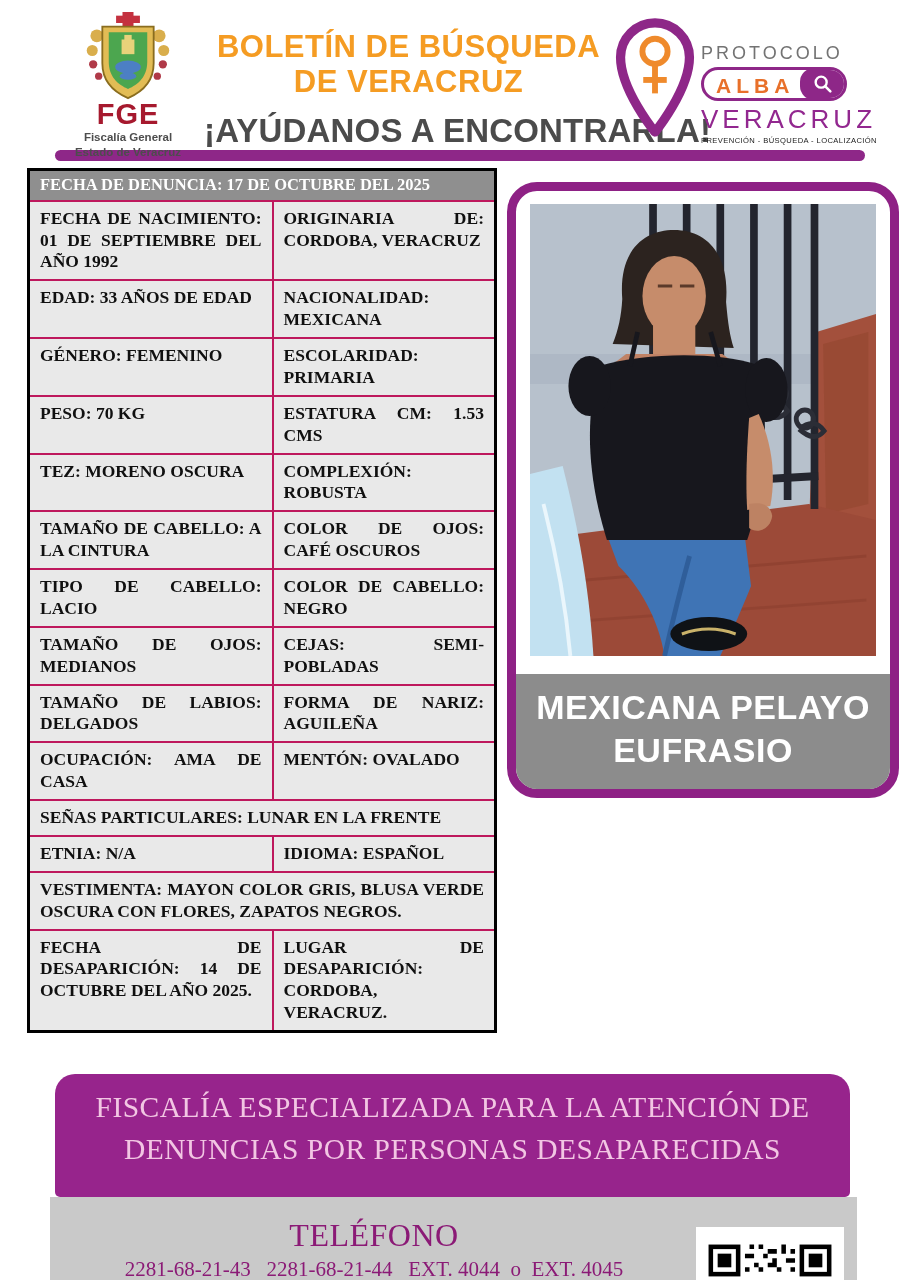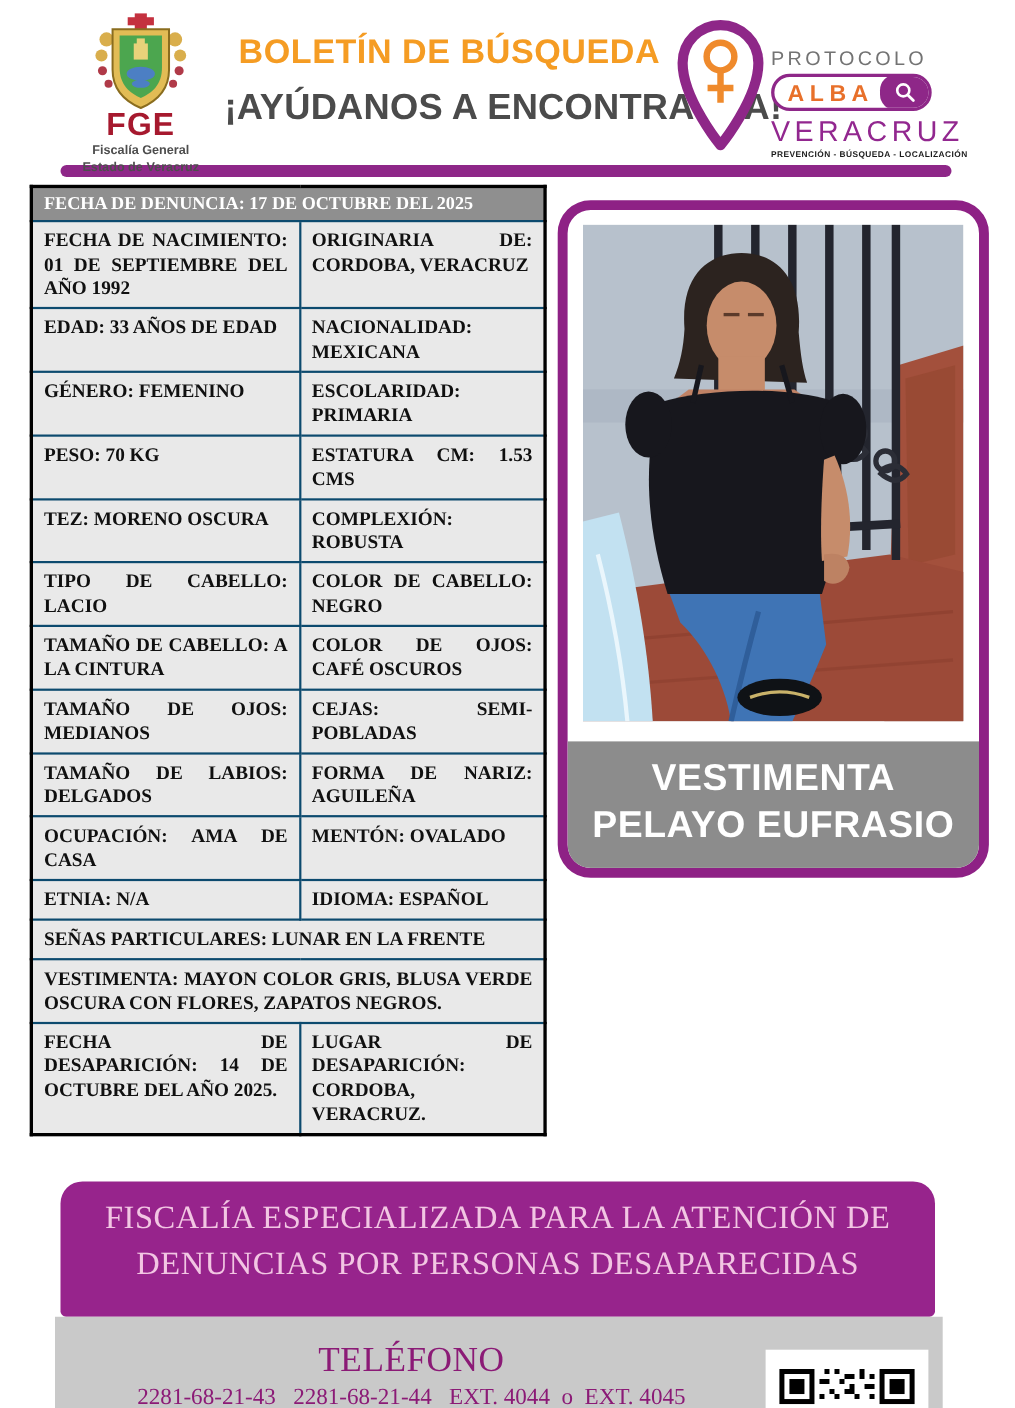--- a/index.html
+++ b/index.html
@@ -20,29 +20,29 @@
   .subtitle { color:#4B4B4B; font-weight:800; font-size:33px; margin-top:13px; white-space:nowrap; letter-spacing:0.2px; }
   .alba-block { flex:0 0 auto; width:292px; display:flex; align-items:flex-start; padding-top:6px; }
   .alba-pin { flex:0 0 auto; }
   .alba-texts { padding-top:28px; margin-left:4px; }
   .alba-protocolo { color:#737373; font-size:18px; letter-spacing:3px; font-weight:400; line-height:1; }
   .alba-pill-row { display:flex; align-items:flex-end; margin-top:5px; }
   .alba-pill { display:flex; border:3px solid #8E2788; border-radius:17px; overflow:hidden; background:#fff; height:34px; }
   .alba-word { color:#E8702A; font-weight:800; font-size:21px; letter-spacing:5px; padding:4px 8px 0 12px; }
   .alba-search { background:#8E2788; width:46px; display:flex; align-items:center; justify-content:center; border-radius:14px; margin:-2px; }
   .alba-veracruz { color:#92278F; font-size:26px; letter-spacing:4px; font-weight:500; line-height:1; margin-top:5px; }
-  .alba-tagline { color:#1a1a1a; font-weight:700; font-size:7.6px; letter-spacing:0.4px; margin-top:4px; }
+  .alba-tagline { color:#1a1a1a; font-weight:400; font-size:7.6px; letter-spacing:0.4px; margin-top:4px; }
 
   .divider { height:11px; background:#8E2788; border-radius:6px; margin:0 58px 0 55px; }
 
   
   .main { display:flex; padding:7px 26px 0 27px; align-items:flex-start; }
   table.info { width:470px; border-collapse:collapse; border:3px solid #000; background:#E9E9E9; flex:0 0 auto; }
   table.info td {
-    border:2px solid #0c4a6e; padding:6px 10px; vertical-align:top;
+    border:2px solid #be185d; padding:6px 10px; vertical-align:top;
     font-family:"Liberation Serif", serif; font-weight:700; font-size:17.5px;
     color:#101010; text-align:justify; line-height:1.25;
   }
   tr.thdr td { background:#8F8F8F; color:#ffffff; font-size:16.5px; height:18px; padding:4px 10px; text-align:left; }
   tr.r-s td { height:17px; }
   tr.r-m td { height:41px; }
   tr.r-t td { height:66px; }
   tr.r-v td { height:56px; }
   tr.r-l td { height:60px; }
   td.c-l { width:244px; }
@@ -114,20 +114,21 @@
         <ellipse cx="50" cy="60" rx="14" ry="7" fill="#4C7FC4"></ellipse>
         <ellipse cx="50" cy="70" rx="9" ry="4" fill="#4C7FC4"></ellipse>
       </svg>
       <div class="fge-acronym">FGE</div>
       <div class="fge-sub">Fiscalía General</div>
       <div class="fge-sub">Estado de Veracruz</div>
     </div>
 
     <div class="titles">
       <div class="main-title">BOLETÍN DE BÚSQUEDA</div>
+      <div class="main-title">DE VERACRUZ</div>
       <div class="subtitle">¡AYÚDANOS A ENCONTRARLA!</div>
     </div>
 
     <div class="alba-block">
       <svg class="alba-pin" width="84" height="122" viewBox="0 0 100 145">
         <path d="M50,138 C50,138 9,88 9,49 A41,41 0 1 1 91,49 C91,88 50,138 50,138 Z" fill="#ffffff" stroke="#8E2788" stroke-width="11" stroke-linejoin="round"></path>
 
         <circle cx="50" cy="42" r="15" fill="none" stroke="#EF8A2C" stroke-width="7"></circle>
         <line x1="50" y1="57" x2="50" y2="92" stroke="#EF8A2C" stroke-width="7"></line>
         <line x1="36" y1="76" x2="64" y2="76" stroke="#EF8A2C" stroke-width="7"></line>
@@ -174,45 +175,45 @@
           </tr>
         <tr class="r-s">
             <td class="c-l">PESO: 70 KG</td>
             <td>ESTATURA CM:  1.53 CMS</td>
           </tr>
         <tr class="r-s">
             <td class="c-l">TEZ: MORENO OSCURA</td>
             <td>COMPLEXIÓN: ROBUSTA</td>
           </tr>
         <tr class="r-m">
+            <td class="c-l">TAMAÑO DE CABELLO: A LA CINTURA</td>
+            <td>COLOR DE OJOS: CAFÉ OSCUROS</td>
+          </tr>
+        <tr class="r-m">
             <td class="c-l">TIPO DE CABELLO: LACIO</td>
             <td>COLOR DE CABELLO: NEGRO</td>
           </tr>
         <tr class="r-m">
-            <td class="c-l">TAMAÑO DE CABELLO: A LA CINTURA</td>
-            <td>COLOR DE OJOS: CAFÉ OSCUROS</td>
-          </tr>
-        <tr class="r-m">
             <td class="c-l">TAMAÑO DE OJOS: MEDIANOS</td>
             <td>CEJAS: SEMI- POBLADAS</td>
           </tr>
         <tr class="r-m">
             <td class="c-l">TAMAÑO DE LABIOS: DELGADOS</td>
             <td>FORMA DE NARIZ: AGUILEÑA</td>
           </tr>
         <tr class="r-s">
             <td class="c-l">OCUPACIÓN:  AMA DE CASA</td>
             <td>MENTÓN: OVALADO</td>
           </tr>
         <tr class="r-s">
+            <td colspan="2">SEÑAS PARTICULARES: LUNAR EN LA FRENTE</td>
+          </tr>
+        <tr class="r-s">
             <td class="c-l">ETNIA: N/A</td>
             <td>IDIOMA: ESPAÑOL</td>
-          </tr>
-        <tr class="r-s">
-            <td colspan="2">SEÑAS PARTICULARES: LUNAR EN LA FRENTE</td>
           </tr>
         <tr class="r-v">
             <td colspan="2">VESTIMENTA: MAYON COLOR GRIS, BLUSA VERDE OSCURA CON FLORES,  ZAPATOS NEGROS.</td>
           </tr>
         <tr class="r-l">
             <td class="c-l">FECHA DE DESAPARICIÓN: 14 DE OCTUBRE DEL AÑO 2025.</td>
             <td>LUGAR DE DESAPARICIÓN: CORDOBA, VERACRUZ.</td>
           </tr>
       </tbody>
     </table>
@@ -273,21 +274,21 @@
             <path d="M228,300 C240,298 250,300 252,312 C250,326 236,330 228,324 Z" fill="#BD8263"></path>
 
             <path d="M82,336 L224,336 L230,382 C214,420 204,440 198,452 L140,452 C134,414 112,380 92,362 Z" fill="#3F74B5"></path>
             <path d="M140,452 C150,410 158,380 166,352" stroke="#2F5E9A" stroke-width="5" fill="none"></path>
 
             <ellipse cx="186" cy="430" rx="40" ry="17" fill="#0F1216"></ellipse>
             <path d="M158,430 q28,-10 56,0" stroke="#C9B26A" stroke-width="3" fill="none"></path>
           </g>
         </svg>
       </div>
-      <div class="name-band">VESTIMENTA PELAYO EUFRASIO</div>
+      <div class="name-band">MEXICANA PELAYO EUFRASIO</div>
     </div>
   </div>
 
   <div class="purple-banner">
     <div>FISCALÍA ESPECIALIZADA PARA LA ATENCIÓN DE</div>
     <div>DENUNCIAS POR PERSONAS DESAPARECIDAS</div>
   </div>
 
   <div class="gray-box">
     <div class="contact-left">

